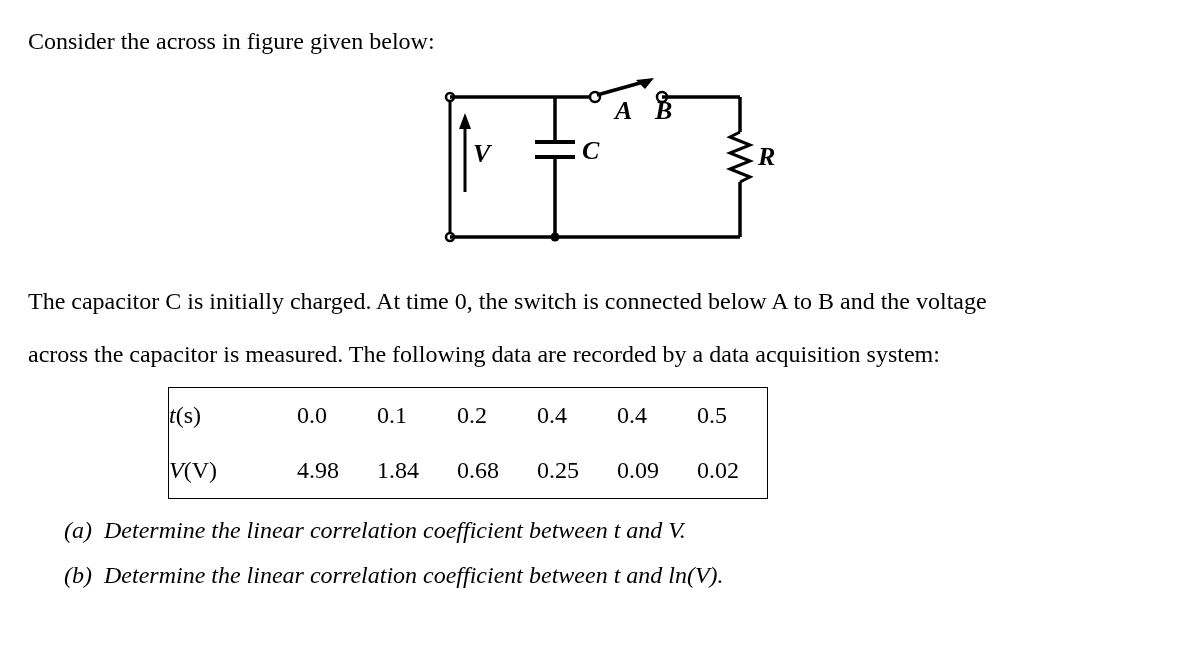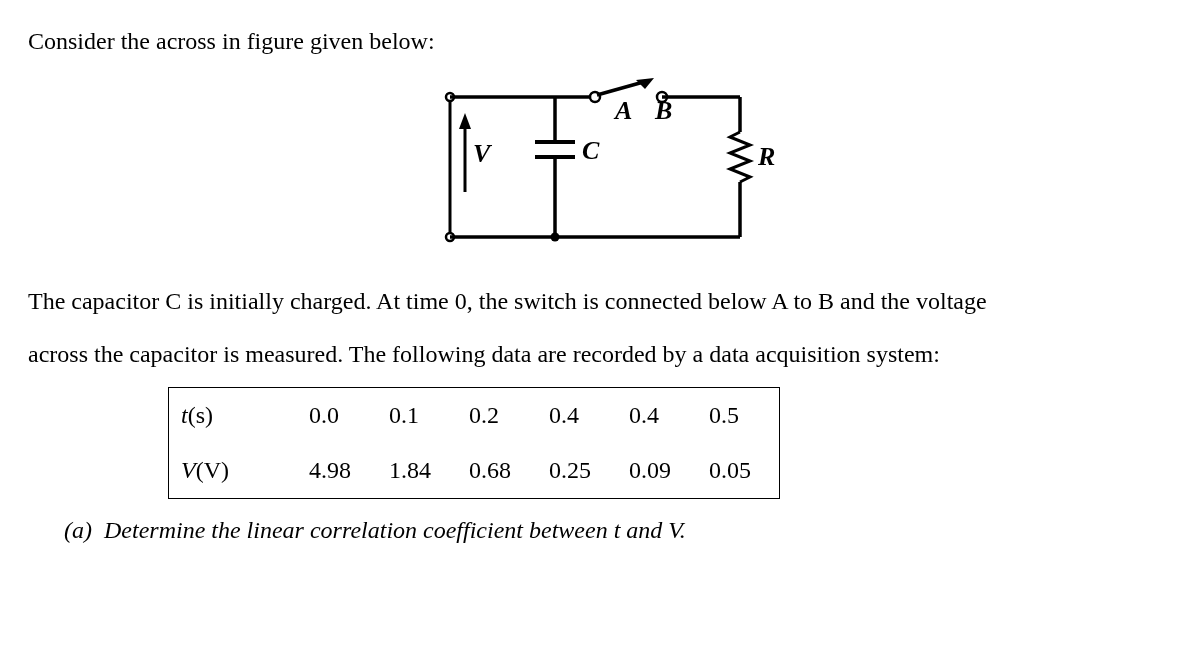--- a/index.html
+++ b/index.html
@@ -30,21 +30,21 @@
       font-size: 24px;
     }
     .data-table td {
       padding: 6px 10px;
       text-align: left;
       min-width: 80px;
     }
     .data-table td.row-head {
       text-align: left;
       font-style: italic;
-      padding-left: 12px;
+      padding-left: 0;
       padding-right: 70px;
     }
     .data-table td.row-head .unit { font-style: normal; }
     .data-table {
       border: 1.5px solid #000;
     }
     .question-list { margin-top: 10px; padding-left: 36px; }
     .q-item { margin-bottom: 2px; font-style: italic; }
     .q-label { display: inline-block; width: 34px; }
     .italic { font-style: italic; }
@@ -106,23 +106,27 @@
     <td>0.4</td>
     <td>0.5</td>
   </tr>
   <tr>
     <td class="row-head"><span class="italic">V</span><span class="unit">(V)</span></td>
     <td>4.98</td>
     <td>1.84</td>
     <td>0.68</td>
     <td>0.25</td>
     <td>0.09</td>
-    <td>0.05</td>
+    <td>0.02</td>
   </tr>
 </tbody>
   </table>
 
 <div class="question-list">
   <div class="q-item">
     <span class="q-label">(a)</span>
     <span>Determine the linear correlation coefficient between t and V.</span>
   </div>
+  <div class="q-item">
+    <span class="q-label">(b)</span>
+    <span>Determine the linear correlation coefficient between t and ln(V).</span>
+  </div>
 </div>
 
 </body></html>

